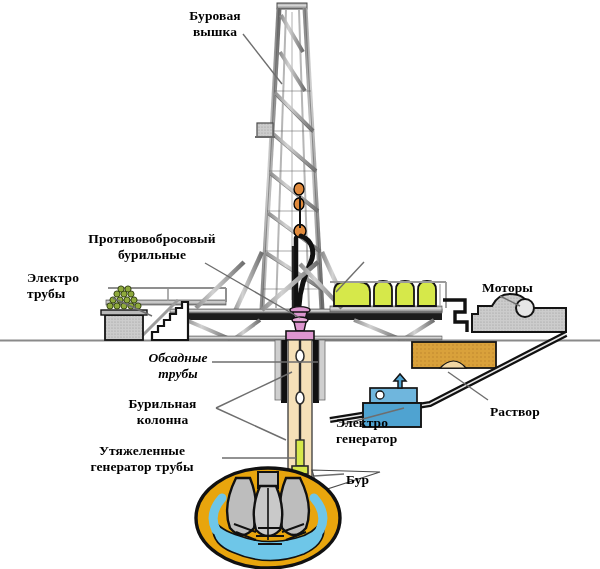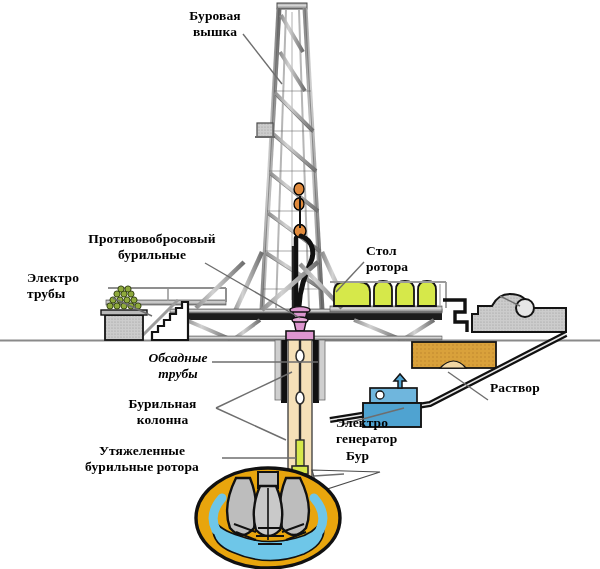--- a/index.html
+++ b/index.html
@@ -286,33 +286,32 @@
 
 <div class="lbl c" style="left:160px;top:8px;width:110px;">Буровая
 вышка</div>
 
 <div class="lbl c" style="left:62px;top:231px;width:180px;">Противовобросовый
 бурильные</div>
 
 <div class="lbl" style="left:27px;top:270px;width:90px;">Электро
 трубы</div>
 
-<div class="lbl" style="left:366px;top:243px;width:74px;">Стол
-ротора</div>
-
+
+<div class="lbl" style="left:482px;top:280px;width:90px;">Моторы</div>
 
 <div class="lbl c" style="left:128px;top:350px;width:100px;font-style:italic;">Обсадные
 трубы</div>
 
 <div class="lbl c" style="left:110px;top:396px;width:105px;">Бурильная
 колонна</div>
 
 <div class="lbl c" style="left:62px;top:443px;width:160px;">Утяжеленные
-бурильные ротора</div>
+генератор трубы</div>
 
 <div class="lbl" style="left:336px;top:415px;width:105px;">Электро
 генератор</div>
 
-<div class="lbl" style="left:490px;top:380px;width:90px;">Раствор</div>
-
-<div class="lbl" style="left:346px;top:448px;width:50px;">Бур</div>
+<div class="lbl" style="left:490px;top:404px;width:90px;">Раствор</div>
+
+<div class="lbl" style="left:346px;top:472px;width:50px;">Бур</div>
 
 </div>
 
 </body></html>

